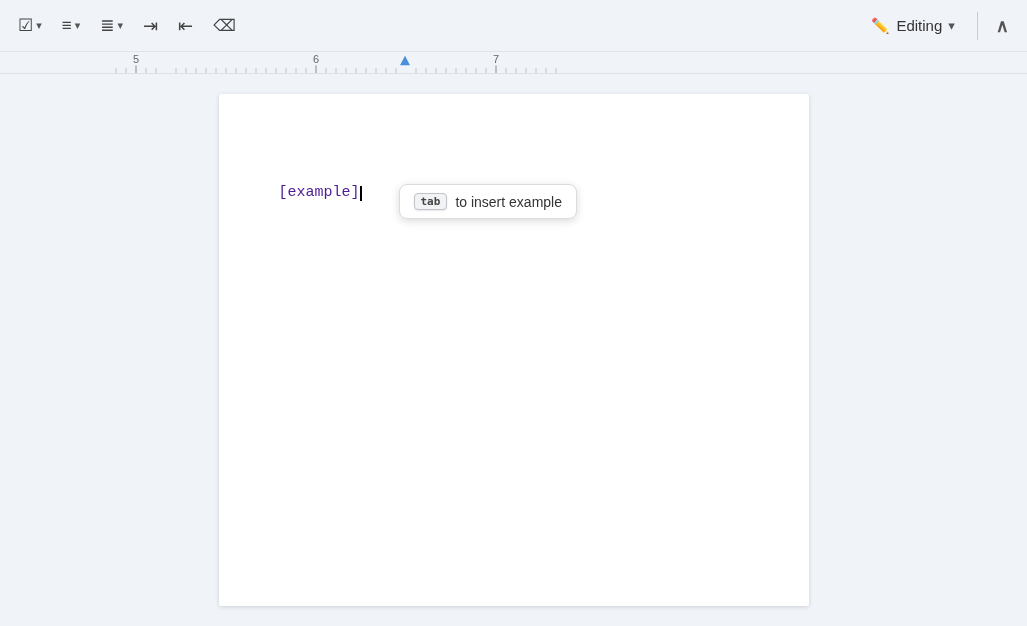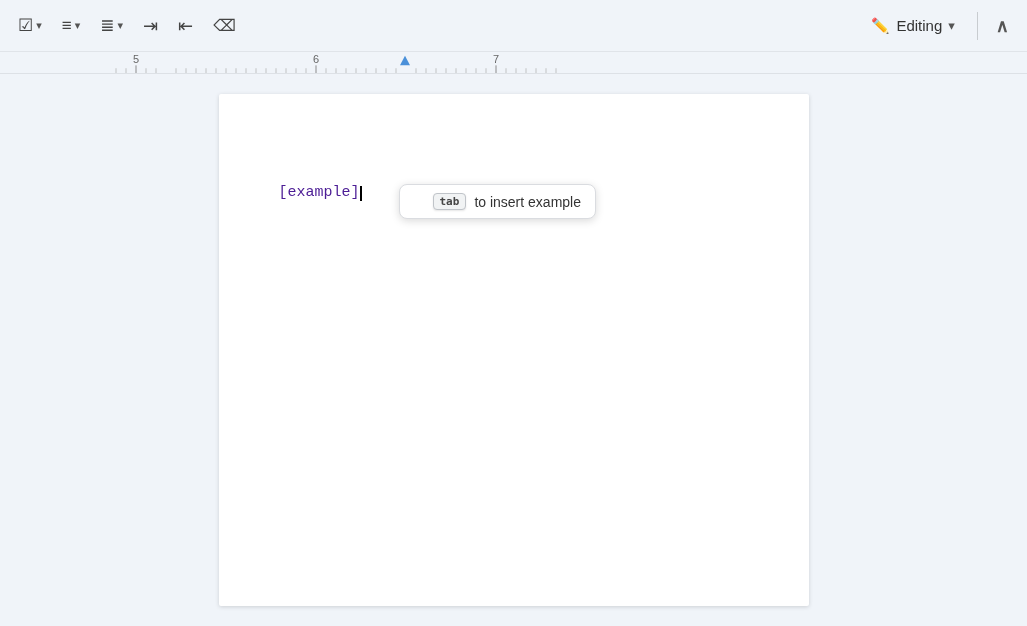--- a/index.html
+++ b/index.html
@@ -159,21 +159,20 @@
       display: inline-block;
       background: #f1f3f4;
       border: 1px solid #c0c4c9;
       border-radius: 4px;
       padding: 1px 6px;
       font-size: 11px;
       font-family: monospace;
       color: #444;
       font-weight: 600;
       box-shadow: 0 1px 2px rgba(0,0,0,0.1);
-      margin-left: 19px;
     }
 
     
     .doc-text {
       font-size: 15px;
       font-family: 'Courier New', Courier, monospace;
       color: #4c1d95;
       margin-top: 50px;
       position: relative;
     }

